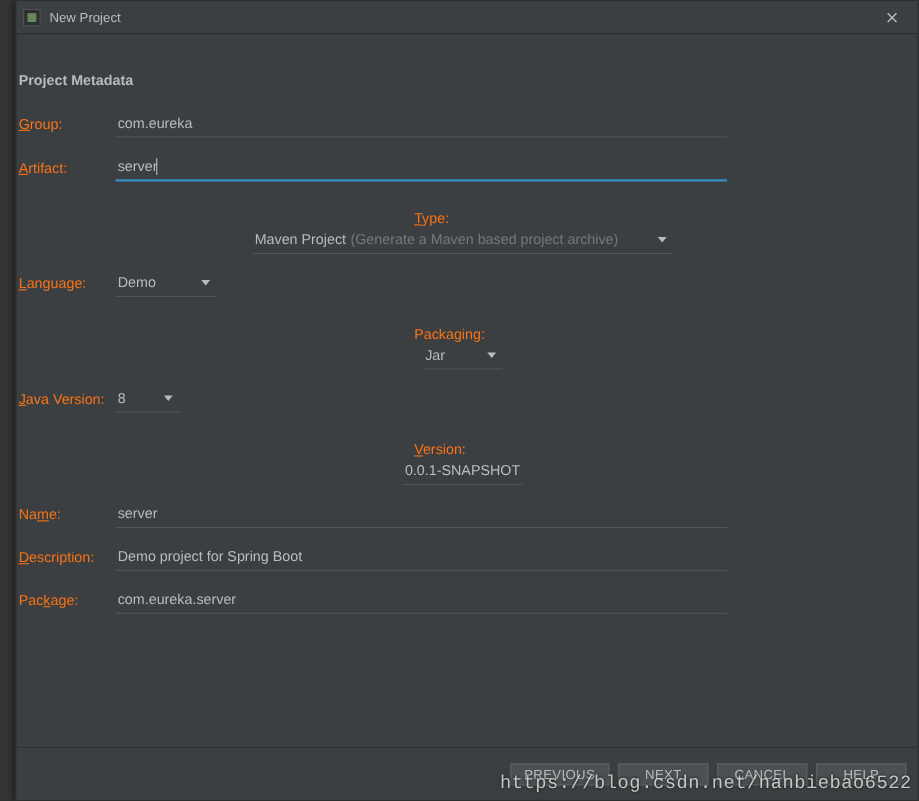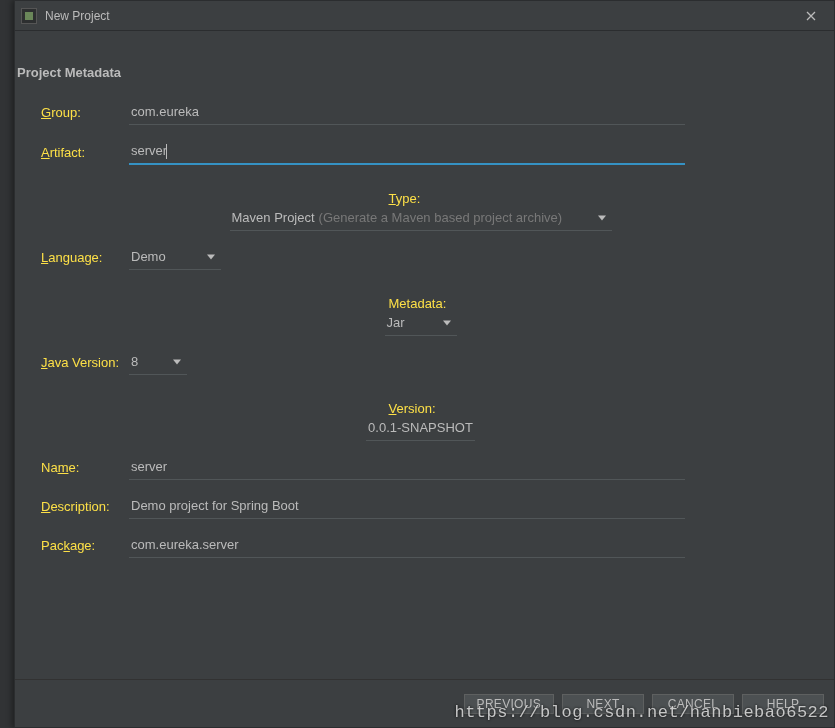--- a/index.html
+++ b/index.html
@@ -63,22 +63,21 @@
   }
 
   .row {
     display: flex;
     align-items: center;
     margin-bottom: 14px;
   }
   .row.gap { margin-top: 26px; flex-direction: column; }
   .label {
     width: 88px;
-    color: #fde047;
-    margin-left: 24px;
+    color: #f97316;
   }
   .mnemonic { text-decoration: underline; }
 
   .text-input {
     flex: 1;
     max-width: 556px;
     background: transparent;
     border: none;
     border-bottom: 1px solid #515658;
     color: #bbbbbb;
@@ -221,21 +220,21 @@
       <div class="label">
         <span></span><span class="mnemonic">L</span><span>anguage:</span>
       </div>
       <div class="combo mid">
         <span>Demo</span>
         <span class="arrow"></span>
       </div>
     </div>
 
     <div class="row gap">
-      <div class="label">Metadata:</div>
+      <div class="label">Packaging:</div>
       <div class="combo small">
         <span>Jar</span>
         <span class="arrow"></span>
       </div>
     </div>
 
     <div class="row">
       <div class="label">
         <span></span><span class="mnemonic">J</span><span>ava Version:</span>
       </div>

